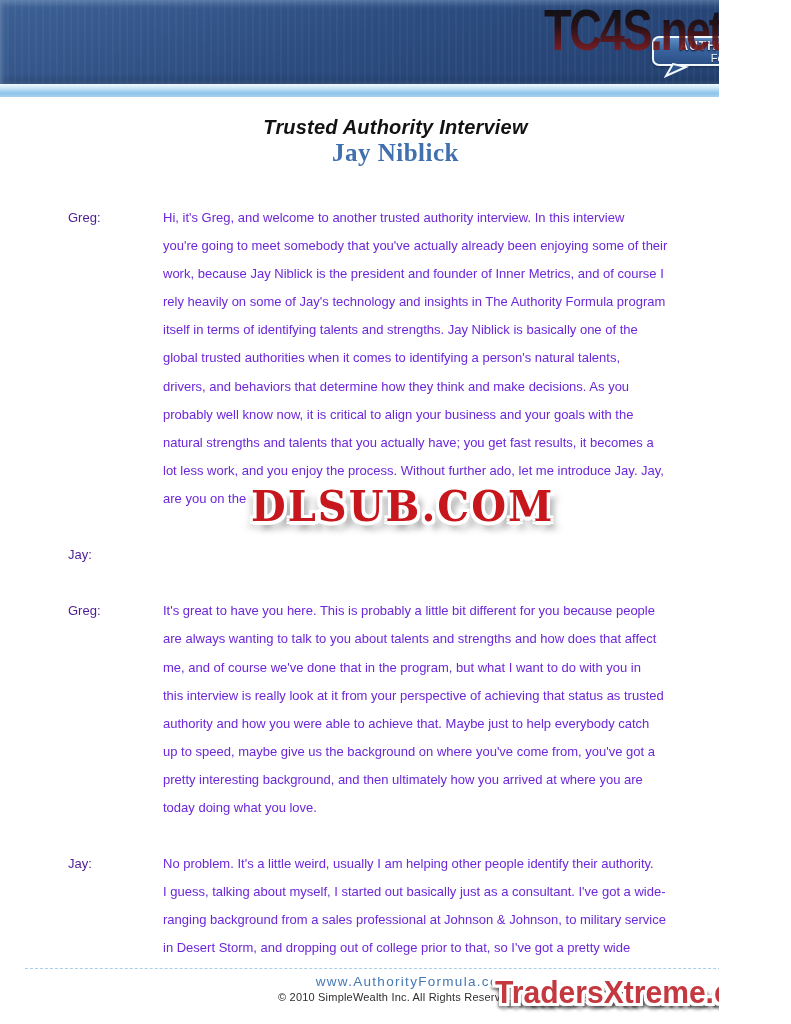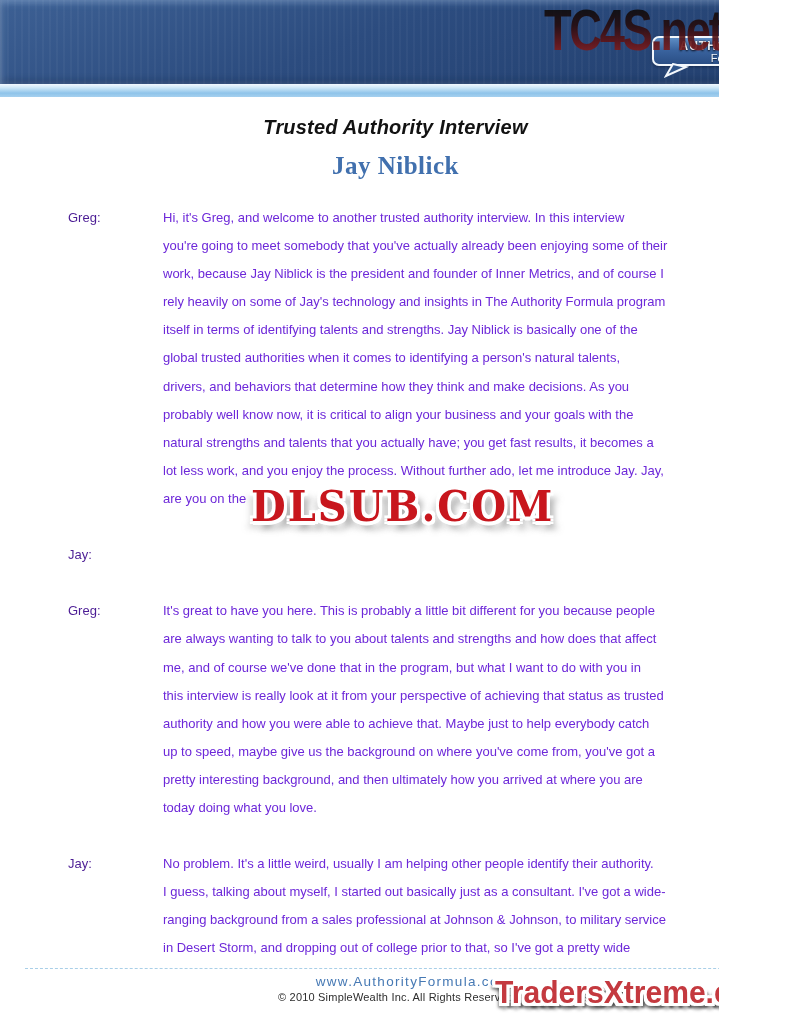--- a/index.html
+++ b/index.html
@@ -48,21 +48,21 @@
     position:absolute; top:84px; left:0; width:791px; height:13px;
     background: linear-gradient(180deg, #f2f9fe 0%, #cfe8f8 28%, #8fc4ea 70%, #a5d0ef 100%);
   }
 
   
   .subtitle {
     position:absolute; top:116px; left:0; width:791px; text-align:center;
     font-size:20px; font-weight:bold; font-style:italic; color:#121212; letter-spacing:.2px;
   }
   .name {
-    position:absolute; top:152px; left:0; width:791px; text-align:center;
+    position:absolute; top:139px; left:0; width:791px; text-align:center;
     font-family:"Liberation Serif", serif; font-size:25px; font-weight:bold;
     color:#4170ae; letter-spacing:.5px;
   }
 
   
   .transcript { position:absolute; top:204px; left:68px; width:712px; z-index:1; }
   .row { display:flex; margin-bottom:28.1px; }
   .speaker {
     flex:none; width:95px; font-size:13px; line-height:28.1px; color:#4c1d95;
   }

